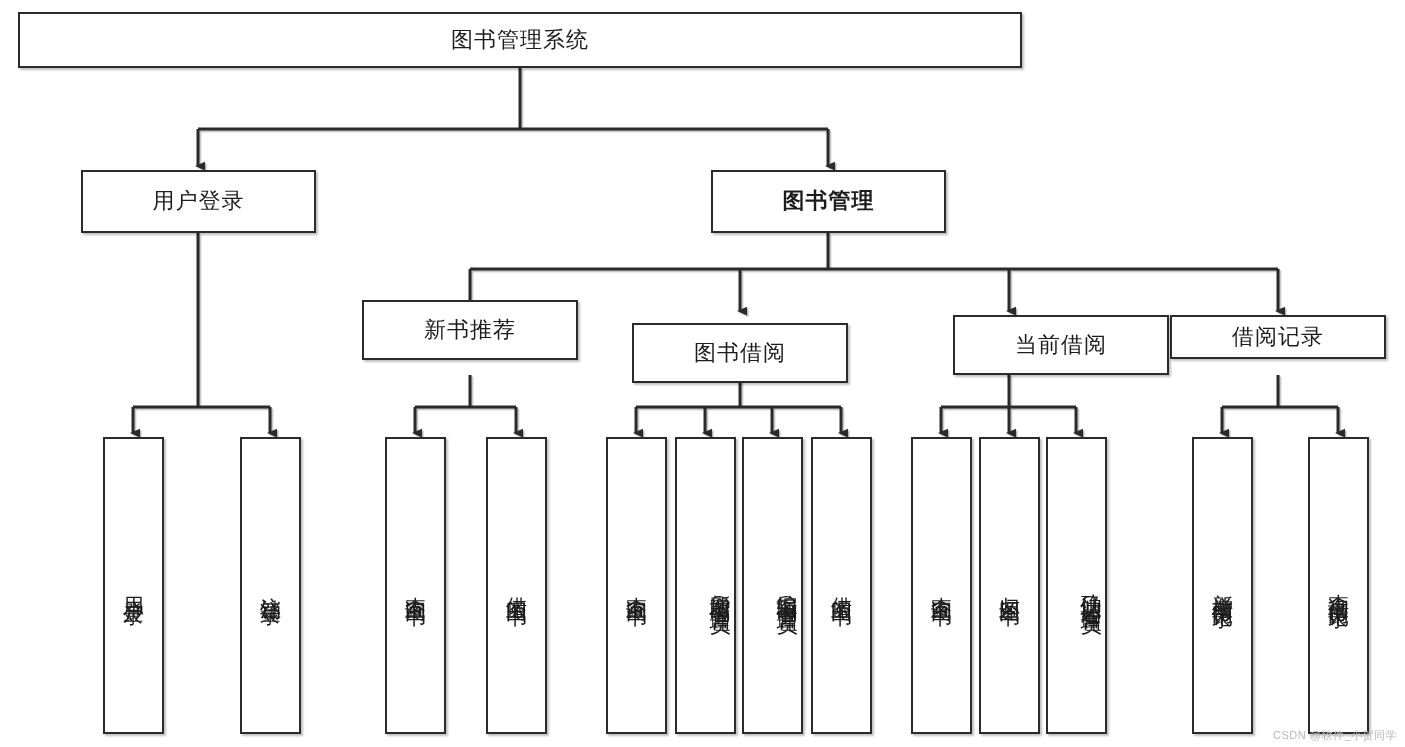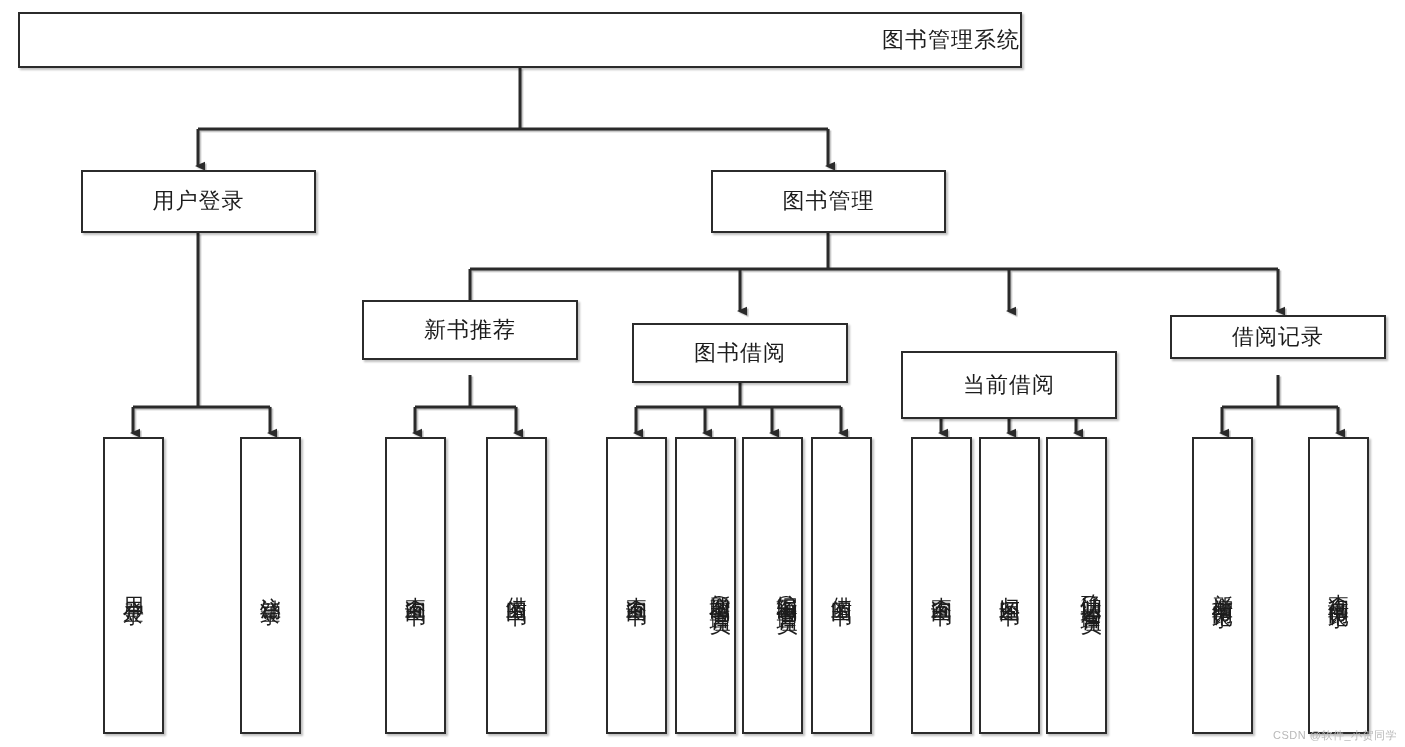--- a/index.html
+++ b/index.html
@@ -121,41 +121,41 @@
       <path d="M1009,407 L1009,433" marker-end="url(#arrow)"></path>
       <path d="M1076,407 L1076,433" marker-end="url(#arrow)"></path>
 
       <path d="M1278,375 L1278,407"></path>
       <path d="M1222,407 L1338,407"></path>
       <path d="M1222,407 L1222,433" marker-end="url(#arrow)"></path>
       <path d="M1338,407 L1338,433" marker-end="url(#arrow)"></path>
     </g>
   </svg>
 
-  <div class="node horiz" style="left:18px; top:12px; width:1004px; height:56px;justify-content:flex-end;">
+  <div class="node horiz" style="left:18px; top:12px; width:1004px; height:56px;">
     <span class="node-label">图书管理系统</span>
   </div>
 
   <div class="node horiz" style="left:81px; top:170px; width:235px; height:63px;">
     <span class="node-label">用户登录</span>
   </div>
 
-  <div class="node horiz" style="left:711px; top:170px; width:235px; height:63px;">
+  <div class="node horiz" style="left:711px; top:170px; width:235px; height:63px;font-weight:bold;">
     <span class="node-label">图书管理</span>
   </div>
 
   <div class="node horiz" style="left:362px; top:300px; width:216px; height:60px;">
     <span class="node-label">新书推荐</span>
   </div>
 
   <div class="node horiz" style="left:632px; top:315px; width:216px; height:60px;margin-top:8px;">
     <span class="node-label">图书借阅</span>
   </div>
 
-  <div class="node horiz" style="left:901px; top:315px; width:216px; height:68px;margin-top:36px;">
+  <div class="node horiz" style="left:953px; top:315px; width:216px; height:60px;">
     <span class="node-label">当前借阅</span>
   </div>
 
   <div class="node horiz" style="left:1170px; top:315px; width:216px; height:44px;">
     <span class="node-label">借阅记录</span>
   </div>
 
   <div class="node vert centered" style="left:103px; top:437px; width:61px; height:297px;">
     <span class="node-label">用户登录</span>
   </div>

